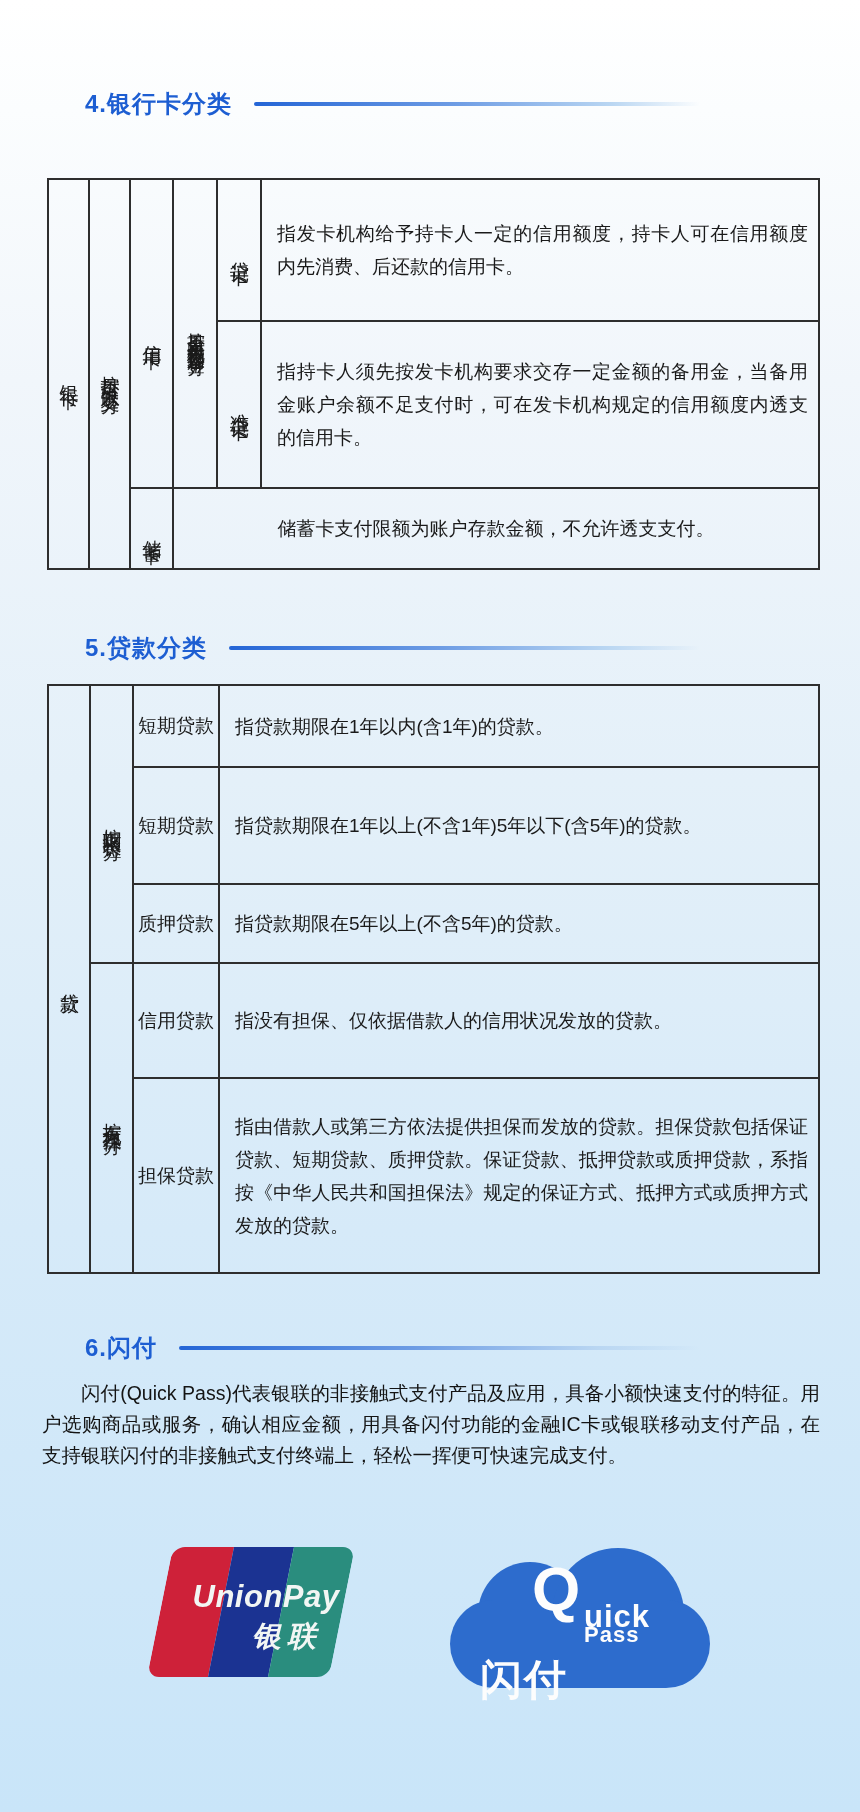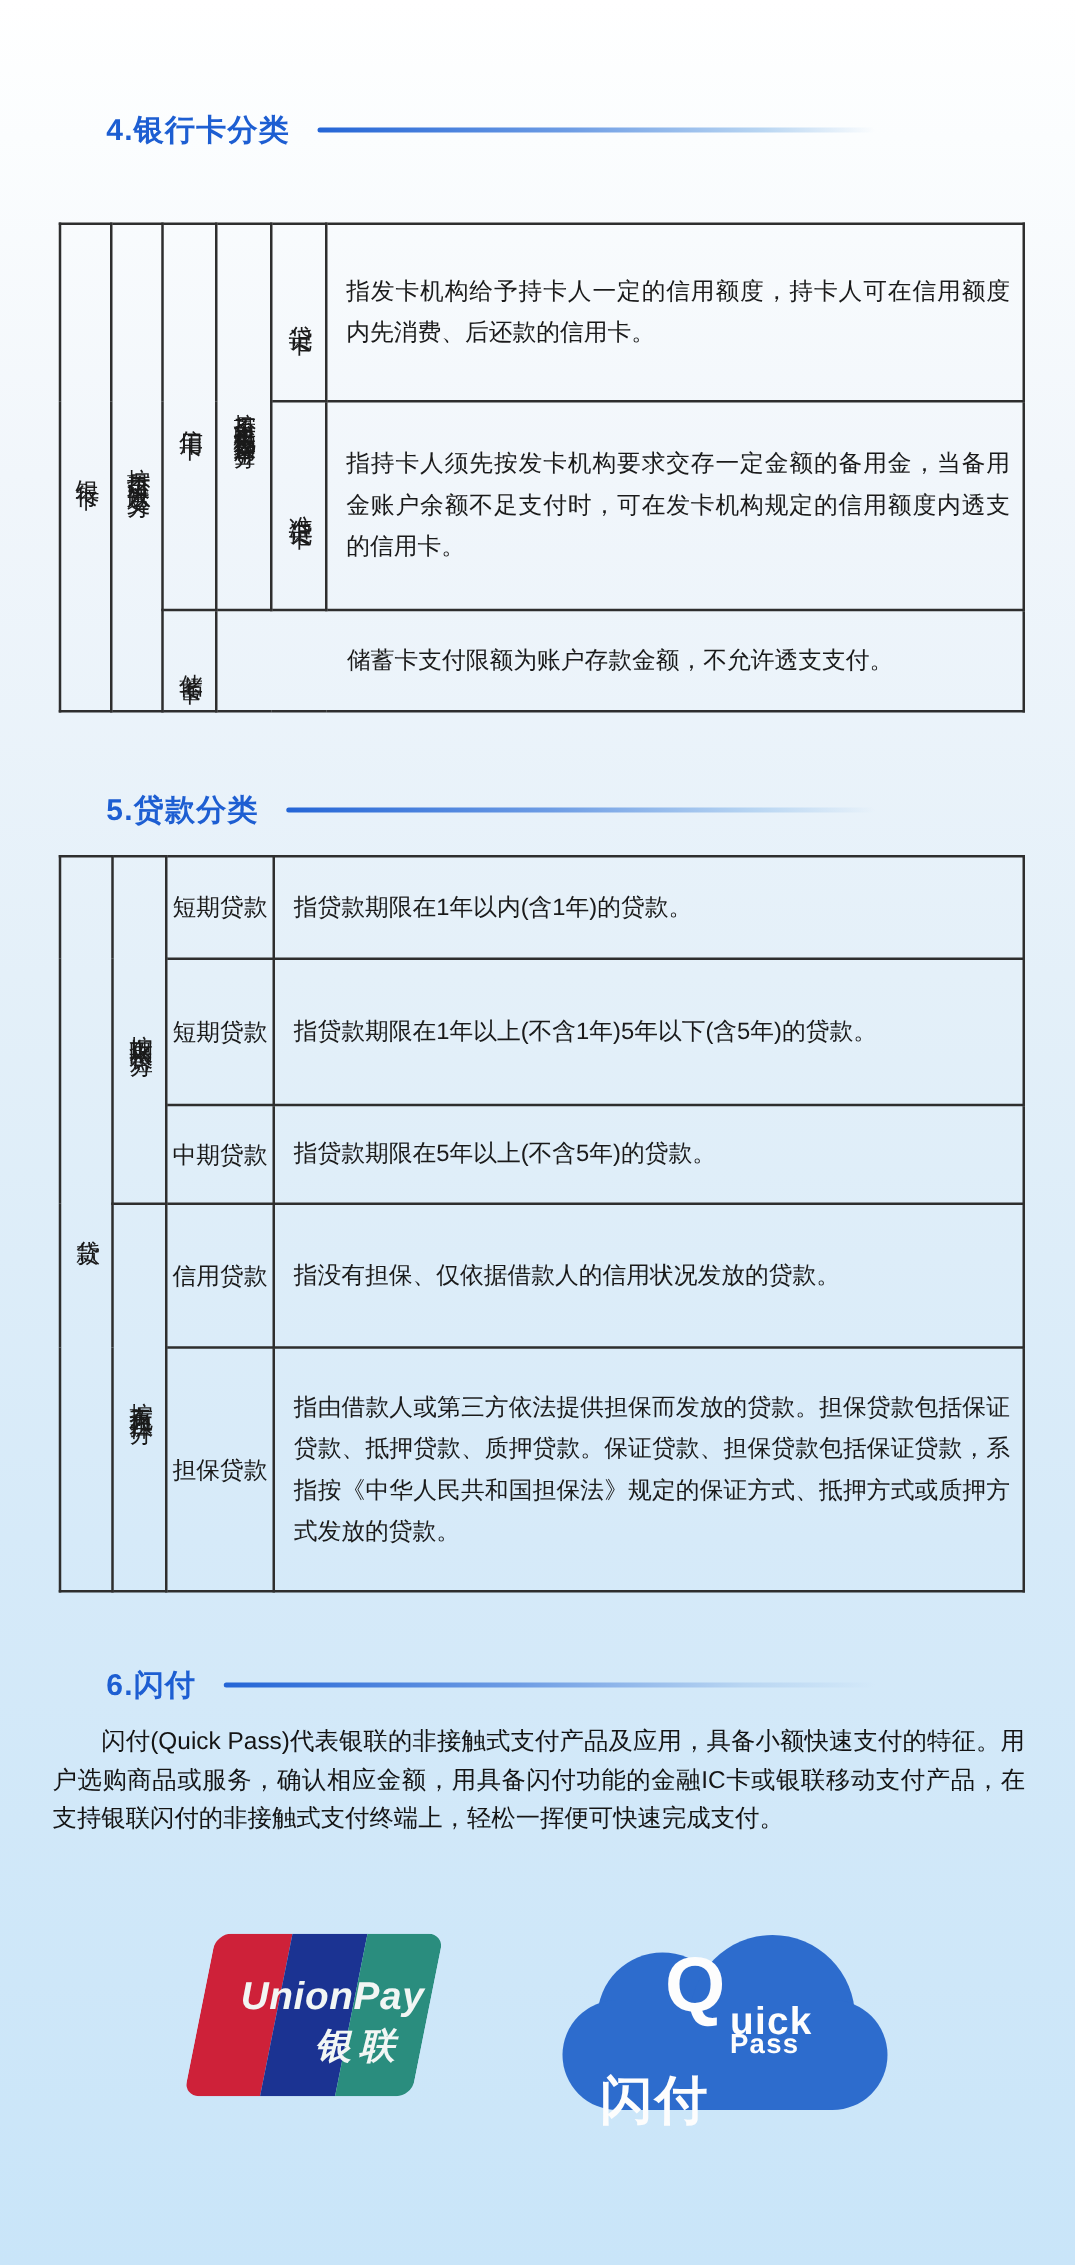--- a/index.html
+++ b/index.html
@@ -114,31 +114,31 @@
         <td class="v" rowspan="5"><span class="vt">贷款</span></td>
         <td class="v" rowspan="3"><span class="vt">按期限长短分</span></td>
         <td class="lbl">短期贷款</td>
         <td class="desc">指贷款期限在1年以内(含1年)的贷款。</td>
       </tr>
       <tr style="height:117px">
         <td class="lbl">短期贷款</td>
         <td class="desc">指贷款期限在1年以上(不含1年)5年以下(含5年)的贷款。</td>
       </tr>
       <tr style="height:79px">
-        <td class="lbl">中期贷款</td>
+        <td class="lbl">质押贷款</td>
         <td class="desc">指贷款期限在5年以上(不含5年)的贷款。</td>
       </tr>
       <tr style="height:115px">
         <td class="v" rowspan="2"><span class="vt">按有无担保分</span></td>
         <td class="lbl">信用贷款</td>
         <td class="desc">指没有担保、仅依据借款人的信用状况发放的贷款。</td>
       </tr>
       <tr style="height:195px">
         <td class="lbl">担保贷款</td>
-        <td class="desc">指由借款人或第三方依法提供担保而发放的贷款。担保贷款包括保证贷款、抵押贷款、质押贷款。保证贷款、担保贷款包括保证贷款，系指按《中华人民共和国担保法》规定的保证方式、抵押方式或质押方式发放的贷款。</td>
+        <td class="desc">指由借款人或第三方依法提供担保而发放的贷款。担保贷款包括保证贷款、短期贷款、质押贷款。保证贷款、抵押贷款或质押贷款，系指按《中华人民共和国担保法》规定的保证方式、抵押方式或质押方式发放的贷款。</td>
       </tr>
     </tbody>
   </table>
 
   <div class="sec-head" style="top:1332px; width:615px;">
     <h2>6.闪付</h2>
     <div class="head-line"></div>
   </div>
 
   <p class="para">闪付(Quick Pass)代表银联的非接触式支付产品及应用，具备小额快速支付的特征。用户选购商品或服务，确认相应金额，用具备闪付功能的金融IC卡或银联移动支付产品，在支持银联闪付的非接触式支付终端上，轻松一挥便可快速完成支付。</p>

